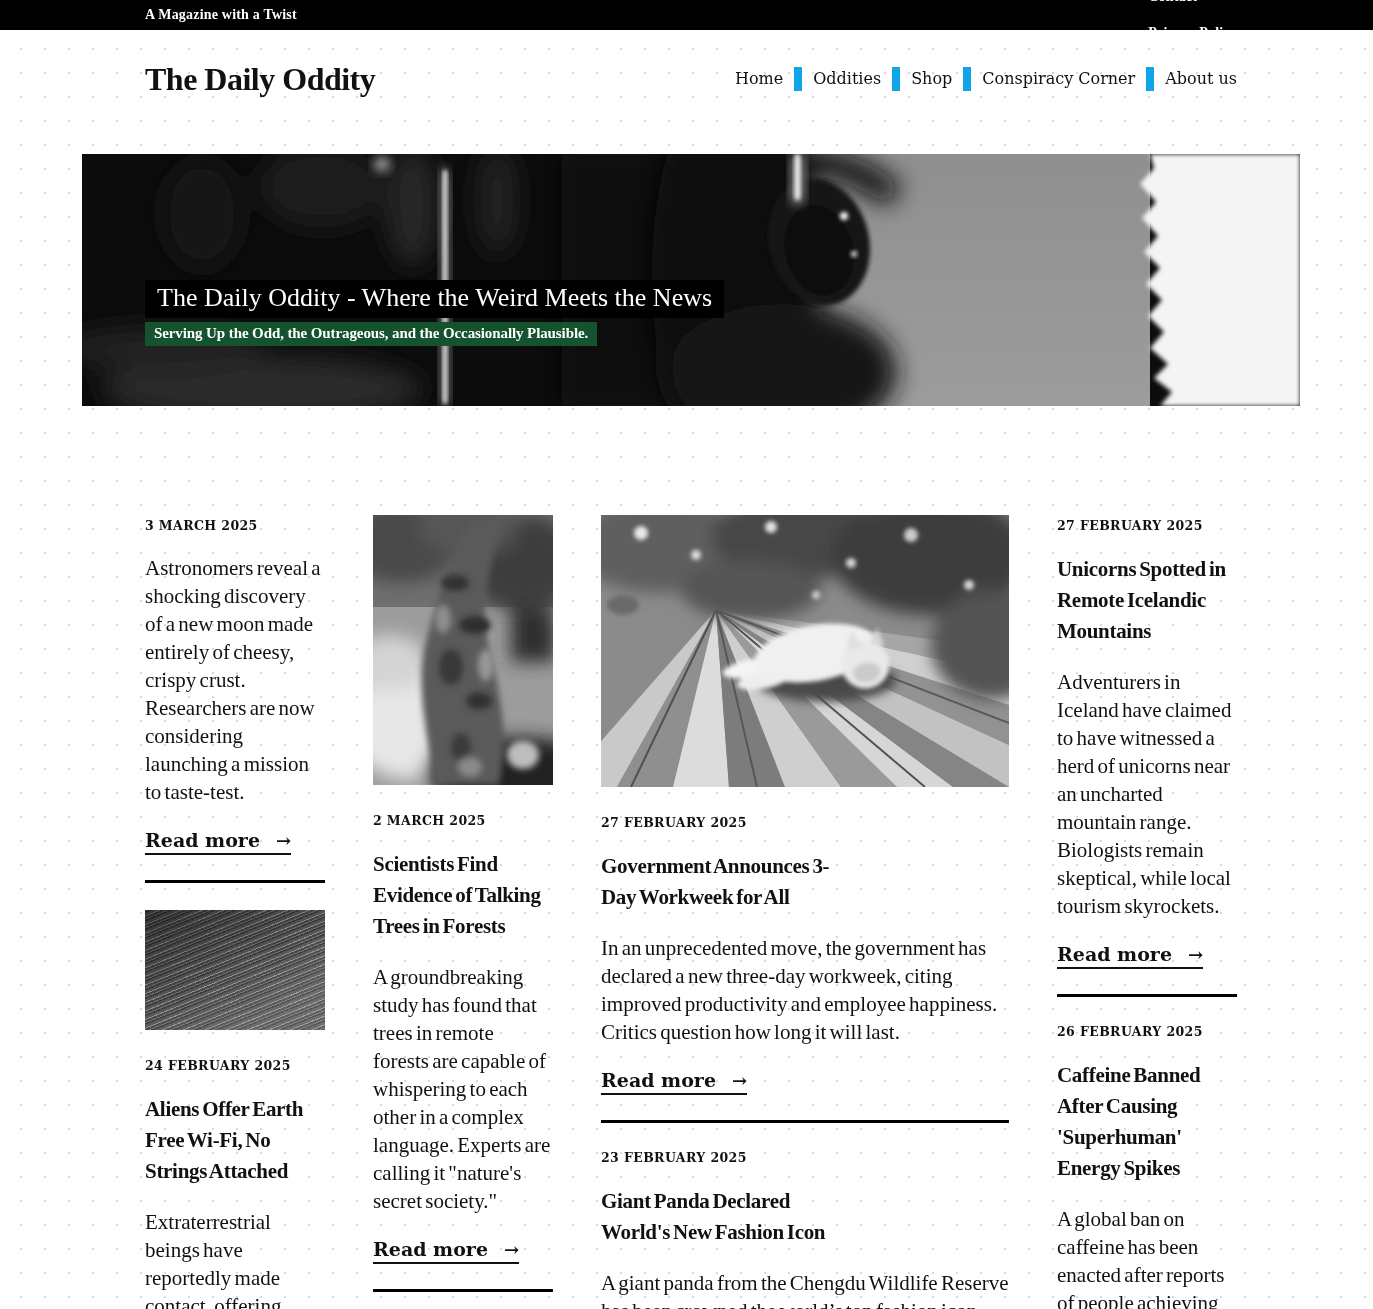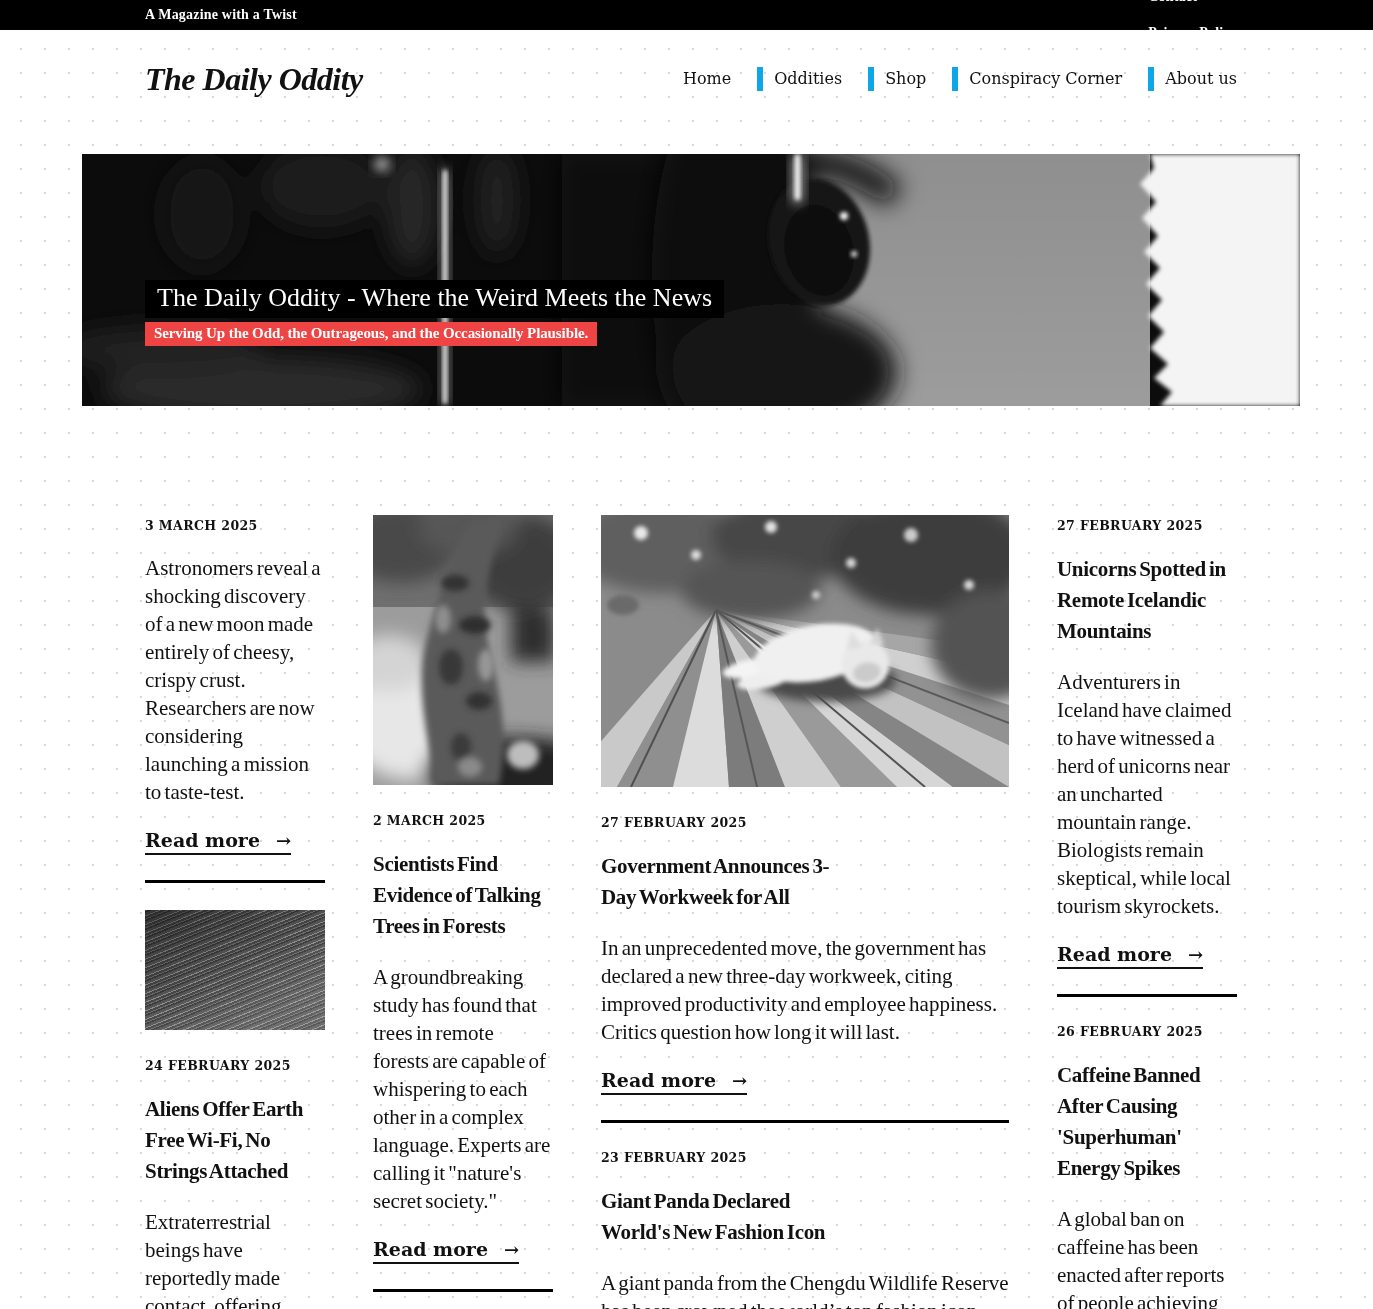--- a/index.html
+++ b/index.html
@@ -11,34 +11,34 @@
     font-family:"Liberation Serif",serif;color:#111;
   }
   
   .topbar{height:30px;background:#000;color:#fff;display:flex;justify-content:space-between;
     align-items:center;padding:0 136px 0 145px;box-sizing:border-box;}
   .topbar .tagline{font-weight:bold;font-size:14px;letter-spacing:.2px;text-align:right;}
   .topbar-links{display:flex;gap:20px;flex-direction:column;}
   .topbar-links a{color:#fff;text-decoration:none;font-weight:bold;font-size:14px;letter-spacing:.2px;cursor:pointer;}
   
   .masthead{display:flex;justify-content:space-between;align-items:center;padding:30px 136px 0 145px;}
-  .logo{margin:0;font-weight:bold;font-size:32px;letter-spacing:-.5px;line-height:38px;cursor:pointer;font-style:italic;}
-  .main-nav{display:flex;align-items:flex-end;gap:15px;}
+  .logo{margin:0;font-weight:bold;font-size:32px;letter-spacing:-.5px;line-height:38px;cursor:pointer;}
+  .main-nav{display:flex;align-items:flex-end;}
   .nav-item{font-family:"DejaVu Serif",serif;font-size:16px;line-height:24px;color:#111;
     text-decoration:none;padding:0 11px;cursor:pointer;white-space:nowrap;}
-  .nav-item + .nav-item{border-left:6px solid #0ea5e9;}
+  .nav-item + .nav-item{border-left:8px solid #0ea5e9;}
   .nav-item:first-child{padding-left:0;}
   .nav-item:last-child{padding-right:0;}
   
   .hero{position:relative;width:1218px;height:312px;margin:56px 0 16px 82px;}
   .hero > svg{position:absolute;left:0;top:0;display:block;}
   .hero-overlay{position:absolute;left:63px;top:126px;z-index:2;}
   .hero-title{display:inline-block;background:#000;color:#fff;font-size:26px;line-height:26px;
     padding:5px 12px 7px;margin:0;font-weight:normal;}
-  .hero-sub{display:inline-block;background:#ef4444;color:#fff;font-weight:bold;font-size:15px;
+  .hero-sub{display:inline-block;background:#14532d;color:#fff;font-weight:bold;font-size:15px;
     line-height:15px;letter-spacing:-.1px;padding:4px 9px 5px;margin:4px 0 0;}
   
   .grid{display:grid;grid-template-columns:180px 180px 408px 180px;column-gap:48px;
     width:1092px;margin:49px 0 0 145px;align-items:start;}
   .card{margin-bottom:27px;}
   .thumb{margin:0 0 28px;display:block;}
   .thumb svg,.thumb .fur-art{display:block;}
   .fur-art{width:180px;height:120px;
     background:
       linear-gradient(155deg, rgba(0,0,0,.42), rgba(0,0,0,0) 50%, rgba(255,255,255,.14) 80%),

